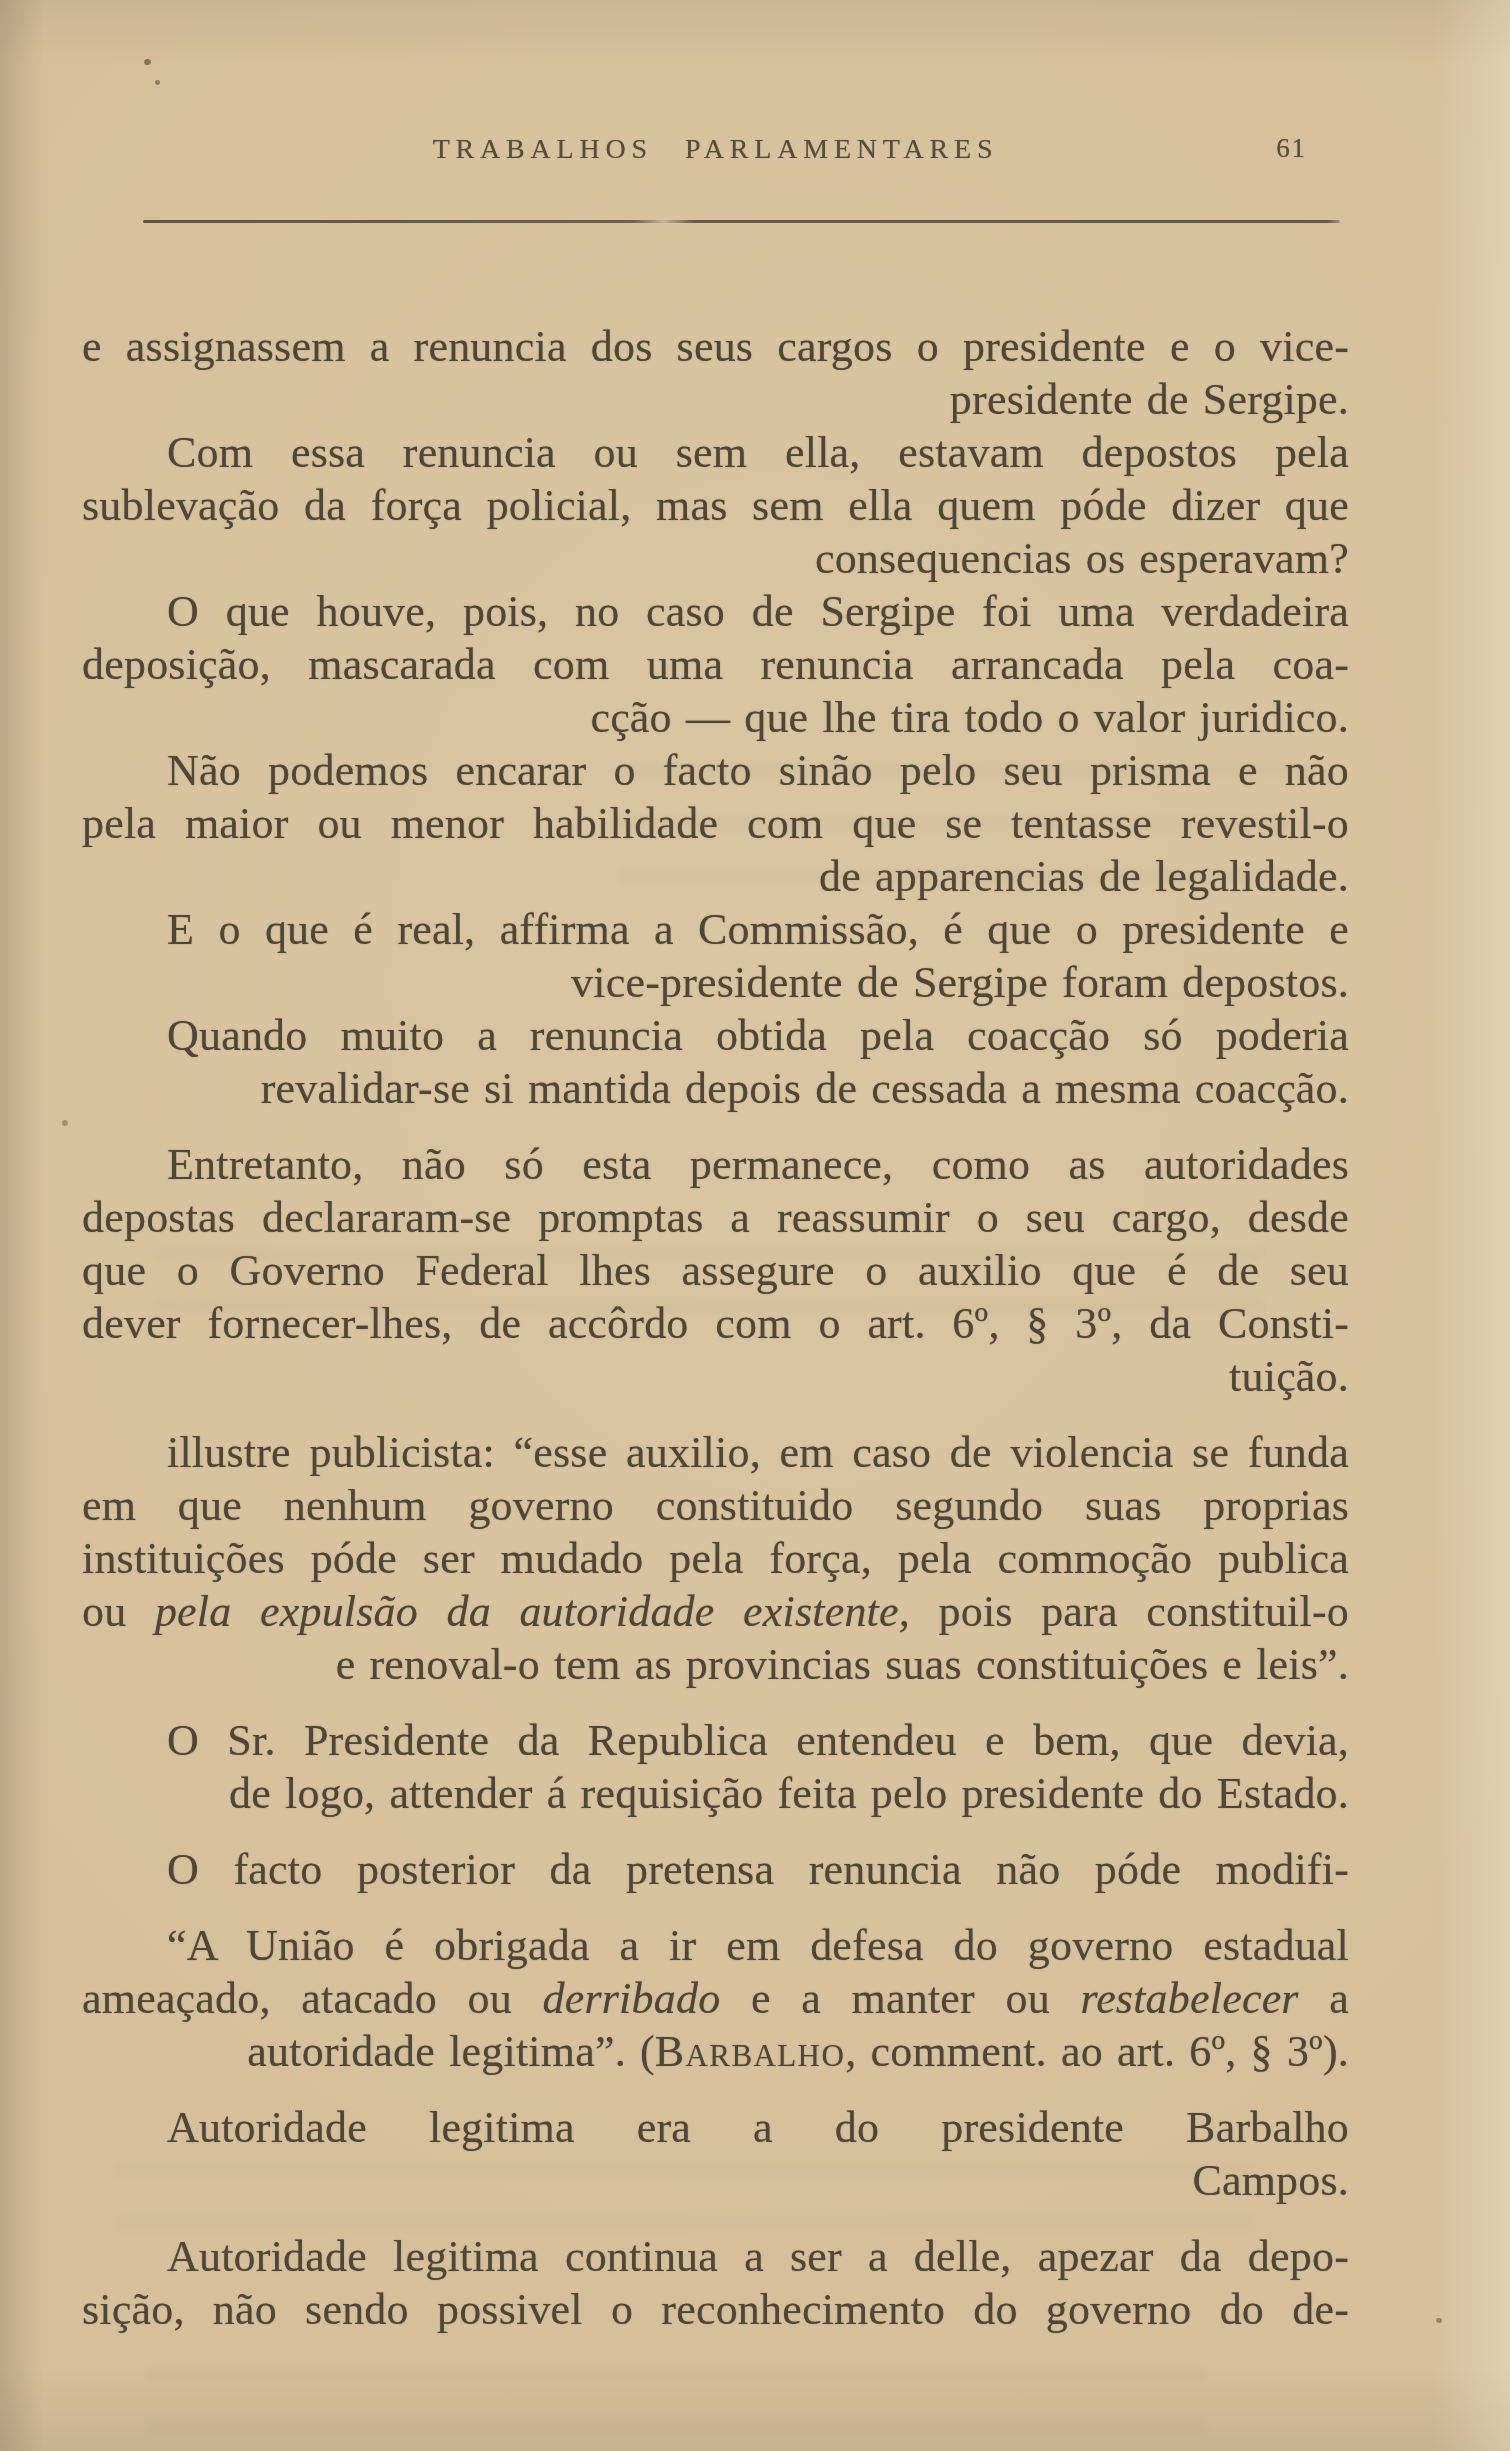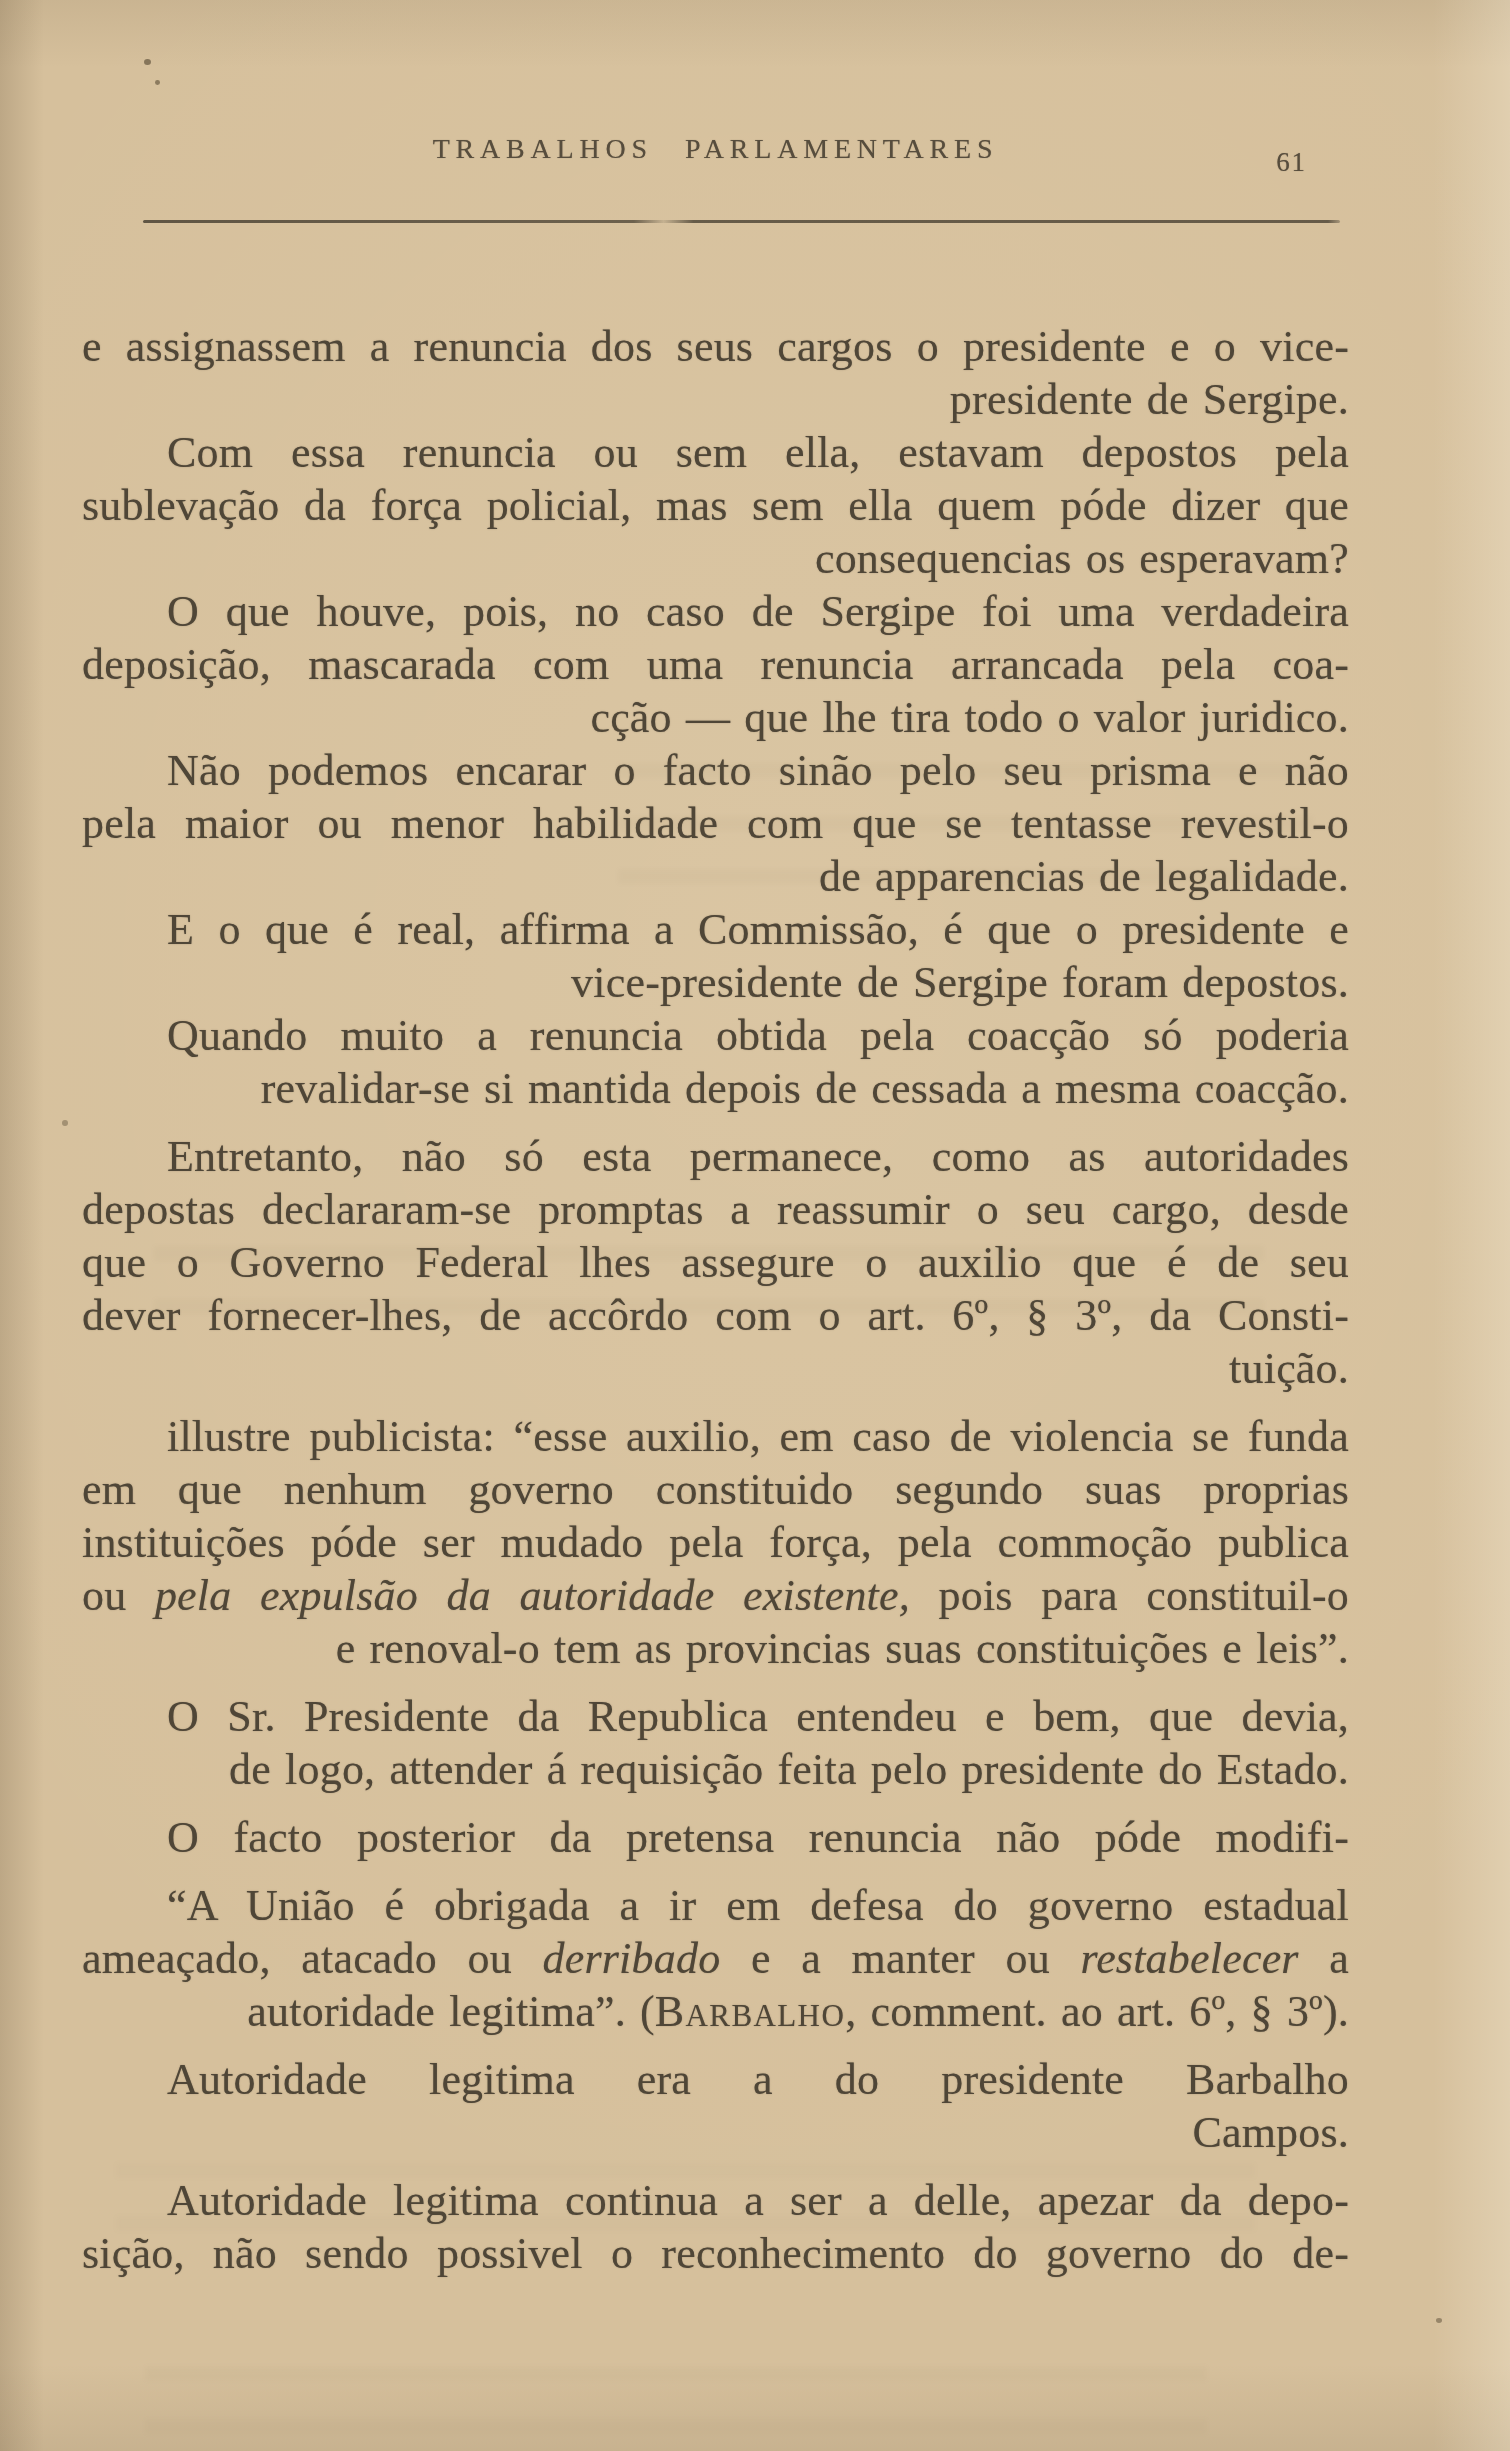--- a/index.html
+++ b/index.html
@@ -26,40 +26,40 @@
     text-align:center;
   }
   .head-title{
     display:inline-block;
     font-size:28px;letter-spacing:5.8px;word-spacing:19.3px;
     color:#574d3d;
     text-shadow:0 0 1px rgba(87,77,61,.55);
     text-align:center;
   }
   .page-num{
-    position:absolute;right:42px;top:14px;
+    position:absolute;right:42px;top:0;
     font-size:27px;letter-spacing:1.9px;color:#574d3d;
     text-shadow:0 0 1px rgba(87,77,61,.55);
   }
   .rule{
     position:absolute;left:143px;top:220px;width:1197px;height:2.9px;
     border-radius:1.9px;
     background:linear-gradient(90deg,
       rgba(90,80,63,.95) 0%, rgba(90,80,63,.85) 41%,
       rgba(90,80,63,.15) 43.5%, rgba(90,80,63,.9) 46%,
       rgba(90,80,63,.9) 99%, rgba(90,80,63,.4) 100%);
   }
   .text-block{
     position:absolute;left:82px;top:320px;width:1267px;
     font-size:44px;line-height:53px;
     letter-spacing:0.2px;word-spacing:2.9px;
     text-shadow:0 0 1.2px rgba(80,70,55,.55);
   }
   .para{margin:0;}
-  .para.gap{margin-top:15px;}
+  .para.gap{margin-top:23px;}
   .para.indent .line:first-child{text-indent:85px;}
   .line{text-align:right;}
   .line.j{text-align:justify;text-align-last:justify;}
   .it{font-style:italic;}
   .sc{font-variant:small-caps;letter-spacing:1.4px;}
   .speck{position:absolute;border-radius:50%;background:#64563e;pointer-events:none;}
   .speck.s1{left:144px;top:59px;width:6.8px;height:5.8px;opacity:.7;}
   .speck.s2{left:155px;top:80px;width:4.8px;height:4.8px;opacity:.65;}
   .speck.s3{left:62px;top:1120px;width:5.8px;height:5.8px;opacity:.45;}
   .speck.s4{left:1436px;top:2318px;width:5.8px;height:4.8px;opacity:.55;}

